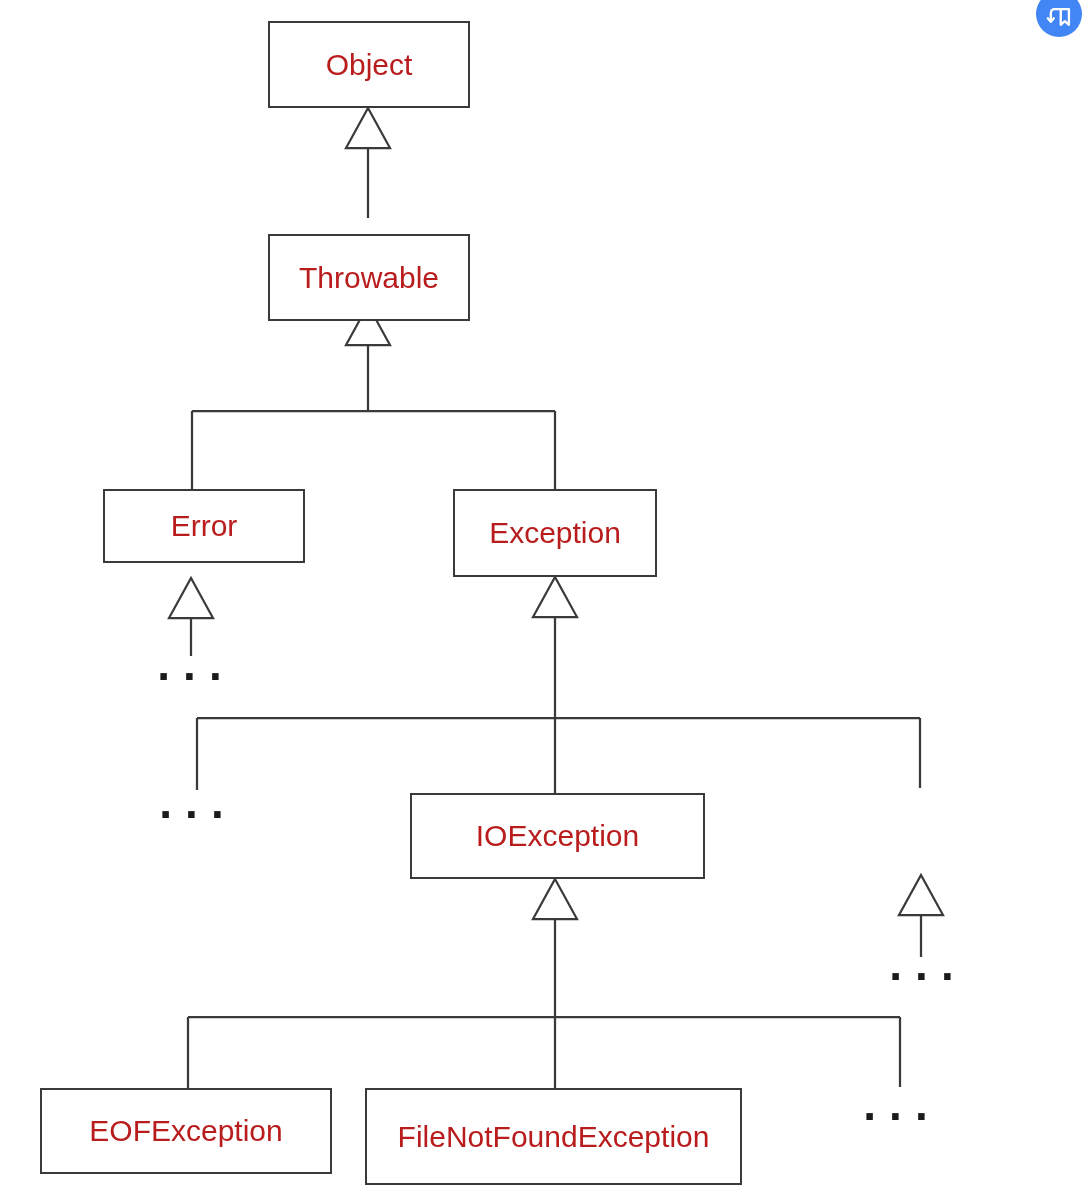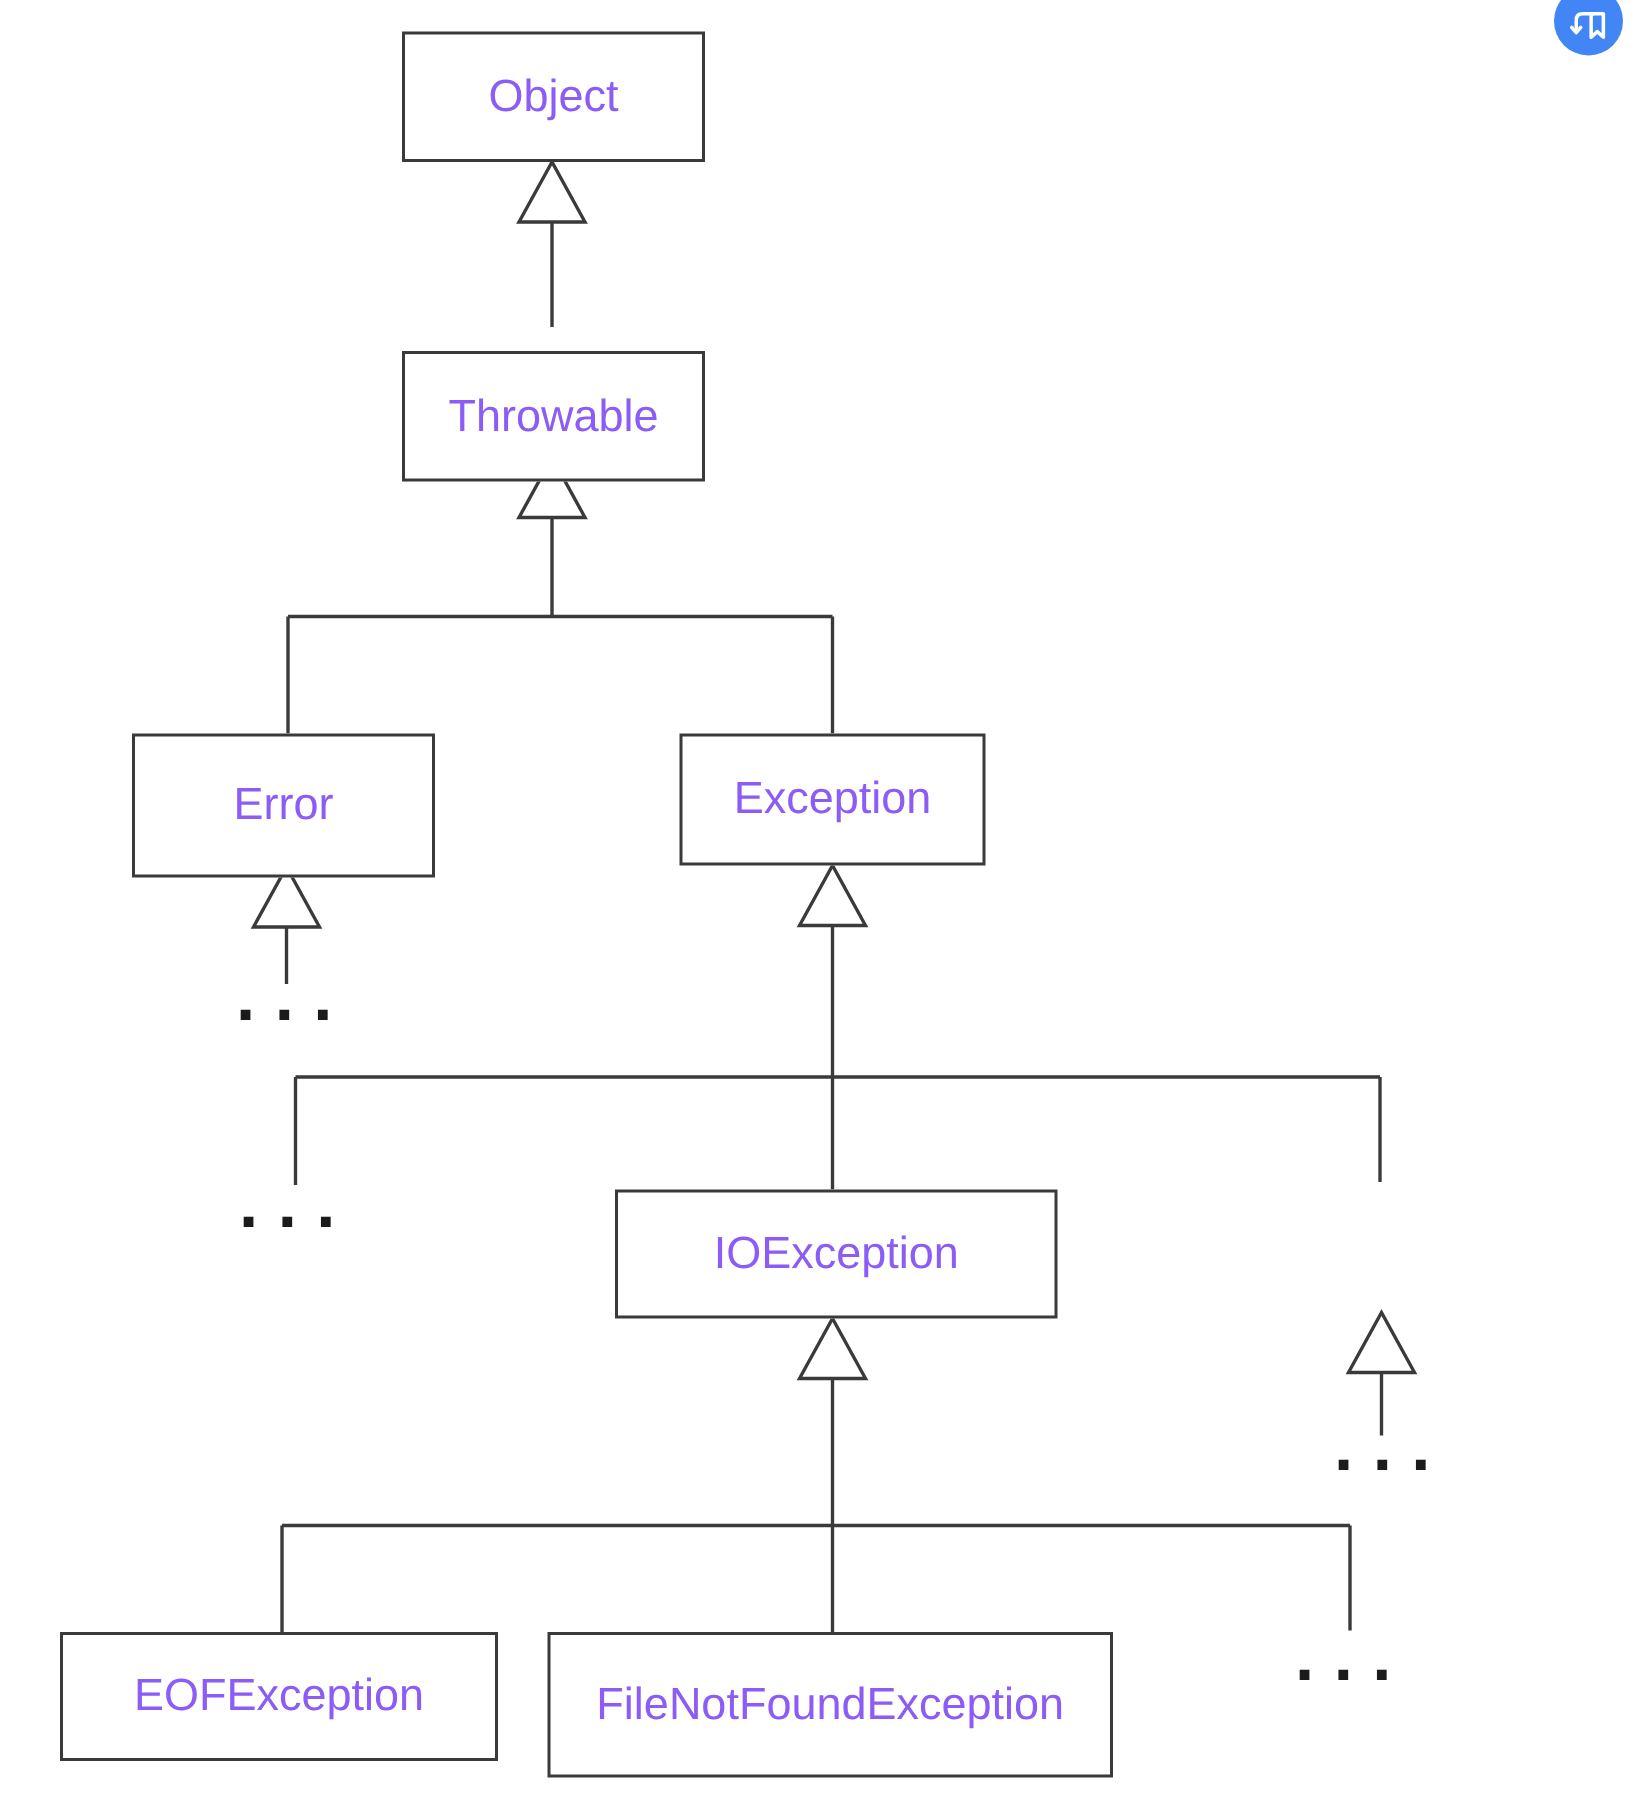--- a/index.html
+++ b/index.html
@@ -18,21 +18,21 @@
   }
   .node {
     position: absolute;
     box-sizing: border-box;
     border: 2px solid #3a3a3a;
     background: #ffffff;
     display: flex;
     align-items: center;
     justify-content: center;
     font-size: 30px;
-    color: #8b5cf6;
+    color: #b91c1c;
     white-space: nowrap;
   }
   .ellipsis {
     position: absolute;
     transform: translateX(-50%);
     font-size: 46px;
     font-weight: 700;
     letter-spacing: 13px;
     line-height: 1;
     color: #1b1b1b;
@@ -79,21 +79,21 @@
     <path d="M555 919 L555 1088 M188 1017 L900 1017 M188 1017 L188 1088 M900 1017 L900 1087"></path>
 
     <path d="M921 875 L899 915 L943 915 Z" fill="#ffffff"></path>
     <path d="M921 915 L921 957"></path>
   </svg>
 
   <div class="node" style="left:268px; top:21px; width:202px; height:87px">Object</div>
 
   <div class="node" style="left:268px; top:234px; width:202px; height:87px">Throwable</div>
 
-  <div class="node" style="left:88px; top:489px; width:202px; height:96px">Error</div>
+  <div class="node" style="left:103px; top:489px; width:202px; height:74px">Error</div>
 
   <div class="node" style="left:410px; top:793px; width:295px; height:86px">IOException</div>
 
   <div class="node" style="left:453px; top:489px; width:204px; height:88px">Exception</div>
 
 
   <div class="node" style="left:40px; top:1088px; width:292px; height:86px">EOFException</div>
 
   <div class="node" style="left:365px; top:1088px; width:377px; height:97px">FileNotFoundException</div>
 

